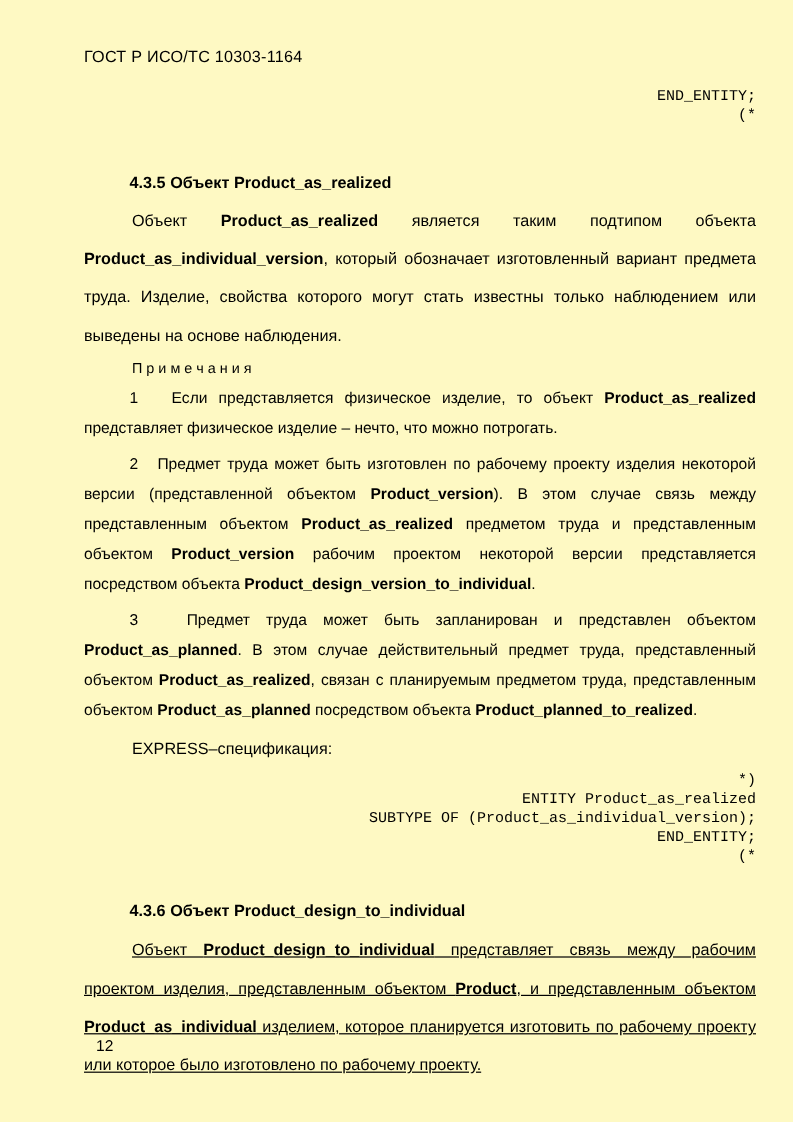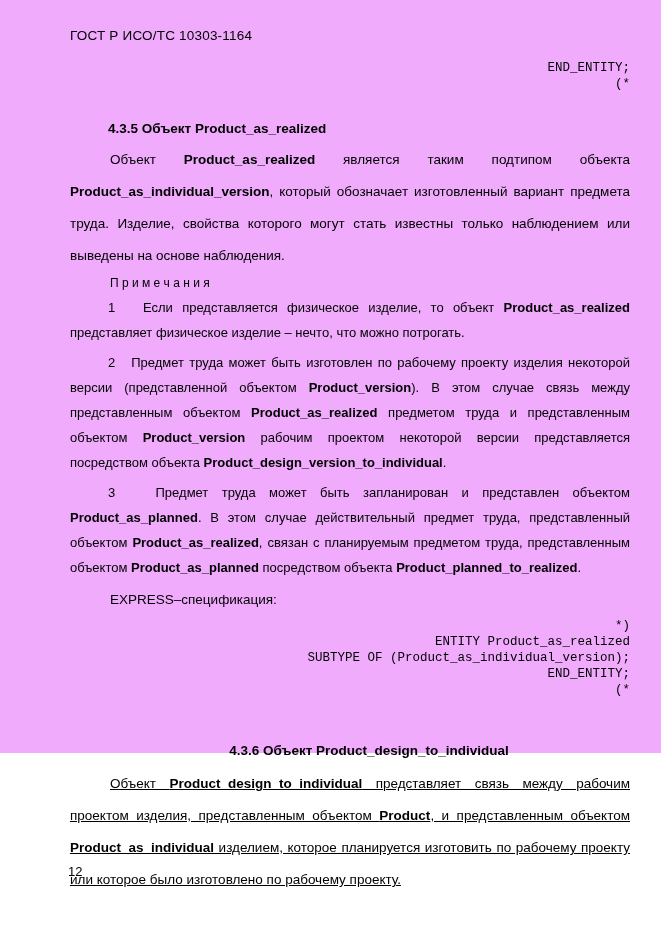--- a/index.html
+++ b/index.html
@@ -5,45 +5,45 @@
   * { margin: 0; padding: 0; box-sizing: border-box; }
   html, body { background: #ffffff; }
   body {
     width: 661px; height: 935px;
     font-family: "Liberation Sans", sans-serif;
     color: #000000;
     overflow: hidden;
   }
   .page {
     position: relative;
-    width: 661px; height: 753px;
-    padding: 28px 31px 0 70px;
-    background: #f0abfc;
+    width: 661px; height: 935px;
+    padding: 40px 31px 0 70px;
+    background: #fef9c3;
   }
   .doc-header {
     font-size: 13.5px;
     line-height: 16px;
     letter-spacing: 0.2px;
   }
   .code {
     font-family: "Liberation Mono", "DejaVu Sans Mono", monospace;
     font-size: 12.5px;
     line-height: 16px;
     white-space: pre;
     text-align: right;
   }
   .code-top { margin-top: 16px; }
   .heading {
     font-weight: bold;
     font-size: 13.5px;
     line-height: 18px;
     text-indent: 38px;
   }
-  .heading-435 { margin-top: 28px; }
-  .heading-436 { margin-top: 44px; text-align: center; }
+  .heading-435 { margin-top: 40px; }
+  .heading-436 { margin-top: 28px; }
   .body-para {
     font-size: 13.5px;
     line-height: 32px;
     text-align: justify;
     text-indent: 40px;
     margin-top: 6px;
   }
   .body-para b, .note b { font-weight: bold; }
   .notes-title {
     font-size: 12px;
@@ -62,21 +62,21 @@
     margin-top: 12px;
     font-size: 13.5px;
     line-height: 16px;
     margin-left: 40px;
   }
   .express-label .underline { }
   .express-code { margin-top: 10px; }
   .para-436 { margin-top: 8px; text-decoration: underline; }
   .page-number {
     position: absolute;
-    left: 68px;
+    left: 80px;
     top: 864px;
     font-size: 13px;
     line-height: 16px;
   }
 </style>
 </head>
 <body>
 
 <div class="page">
 

